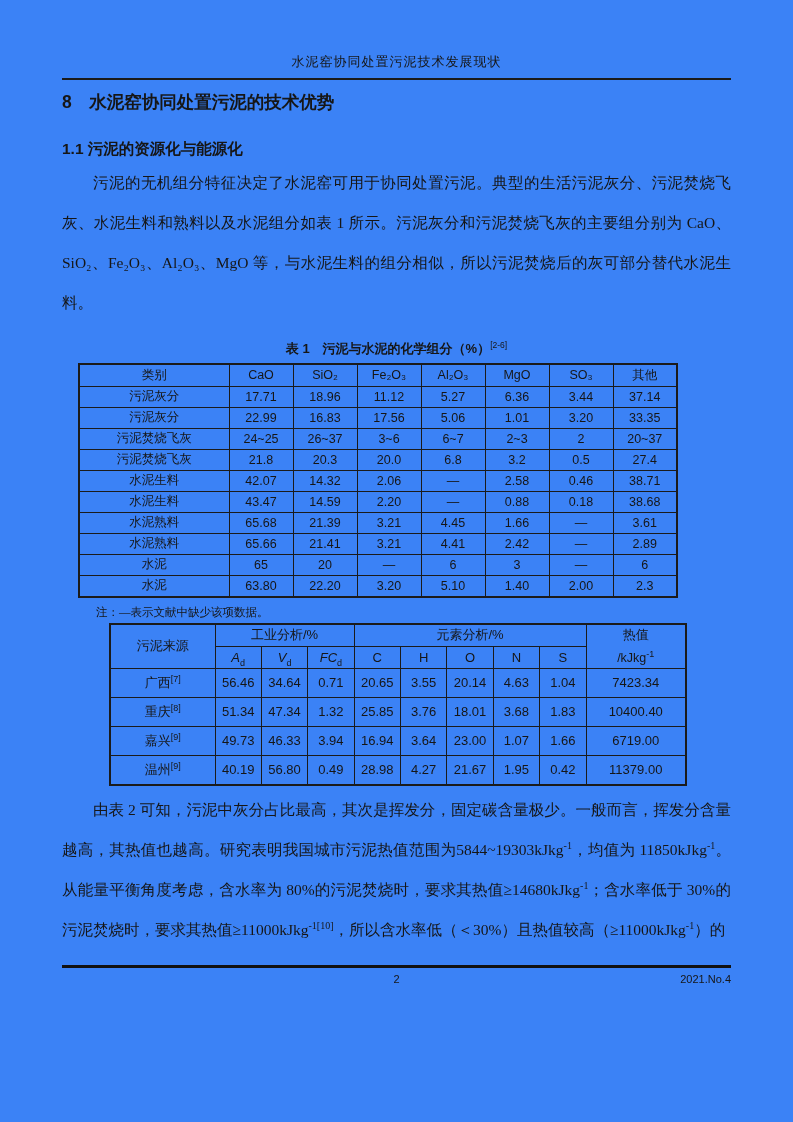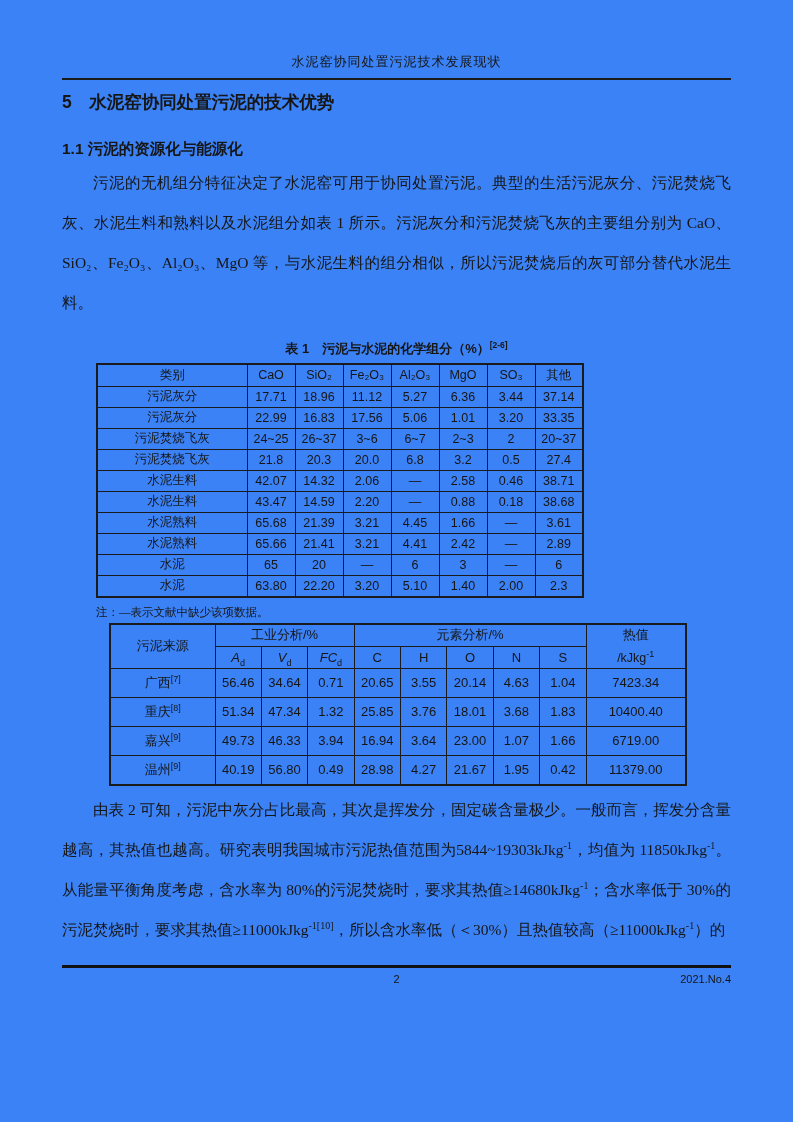--- a/index.html
+++ b/index.html
@@ -10,23 +10,23 @@
   .running-header{text-align:center;font-size:13px;line-height:16px;letter-spacing:1px;}
   .header-rule{height:0;border-top:2px solid #1b1b1b;margin-top:8px;}
   .h1{font-family:"Liberation Sans","DejaVu Sans",sans-serif;font-weight:bold;
       font-size:17.5px;line-height:24px;margin-top:10px;}
   .h2{font-family:"Liberation Sans","DejaVu Sans",sans-serif;font-weight:bold;
       font-size:15.5px;line-height:21px;margin-top:24px;}
   .body-p{font-size:15.5px;line-height:40px;text-align:justify;text-indent:31px;margin-top:4px;}
   .body-p sup{font-size:10px;line-height:0;}
   .tcap{font-family:"Liberation Sans","DejaVu Sans",sans-serif;font-weight:bold;
         font-size:13px;line-height:19px;text-align:center;margin-top:2px;}
-  .tcap sup{font-size:8.5px;font-weight:bold;line-height:0;}
+  .tcap sup{font-size:8.5px;font-weight:normal;line-height:0;}
   table{border-collapse:collapse;table-layout:fixed;}
-  .t1{width:488px;margin:5px 0 0 34px;border:2px solid #1b1b1b;}
+  .t1{width:600px;margin:5px 0 0 16px;border:2px solid #1b1b1b;}
   .t1 th,.t1 td{border:1px solid #1b1b1b;font-weight:normal;font-size:12.5px;
       height:20px;text-align:center;vertical-align:middle;padding:0;
       font-family:"Liberation Sans","DejaVu Sans",sans-serif;}
   .t1 thead th{height:21px;}
   .note{font-size:11.5px;line-height:15px;margin:7px 0 0 34px;}
   .t2{width:578px;margin:3px 0 0 47px;border:2px solid #1b1b1b;}
   .t2 th,.t2 td{border:1px solid #1b1b1b;font-weight:normal;text-align:center;
       vertical-align:middle;padding:0;
       font-family:"Liberation Sans","DejaVu Sans",sans-serif;}
   .t2 thead th{font-size:13px;height:21px;}
@@ -42,21 +42,21 @@
   .footer .issue{position:absolute;right:0;top:0;}
 </style>
 </head>
 <body>
 
 <div class="page">
 
   <div class="running-header">水泥窑协同处置污泥技术发展现状</div>
   <div class="header-rule"></div>
 
-  <div class="h1">5　水泥窑协同处置污泥的技术优势</div>
+  <div class="h1">8　水泥窑协同处置污泥的技术优势</div>
   <div class="h2">1.1 污泥的资源化与能源化</div>
 
   <p class="body-p">污泥的无机组分特征决定了水泥窑可用于协同处置污泥。典型的生活污泥灰分、污泥焚烧飞灰、水泥生料和熟料以及水泥组分如表 1 所示。污泥灰分和污泥焚烧飞灰的主要组分别为 CaO、SiO₂、Fe₂O₃、Al₂O₃、MgO 等，与水泥生料的组分相似，所以污泥焚烧后的灰可部分替代水泥生料。</p>
 
   <div class="tcap"><span>表 1　污泥与水泥的化学组分（%）</span><sup>[2-6]</sup></div>
 
   <table class="t1">
     <colgroup>
       <col style="width:150px">
         <col>

